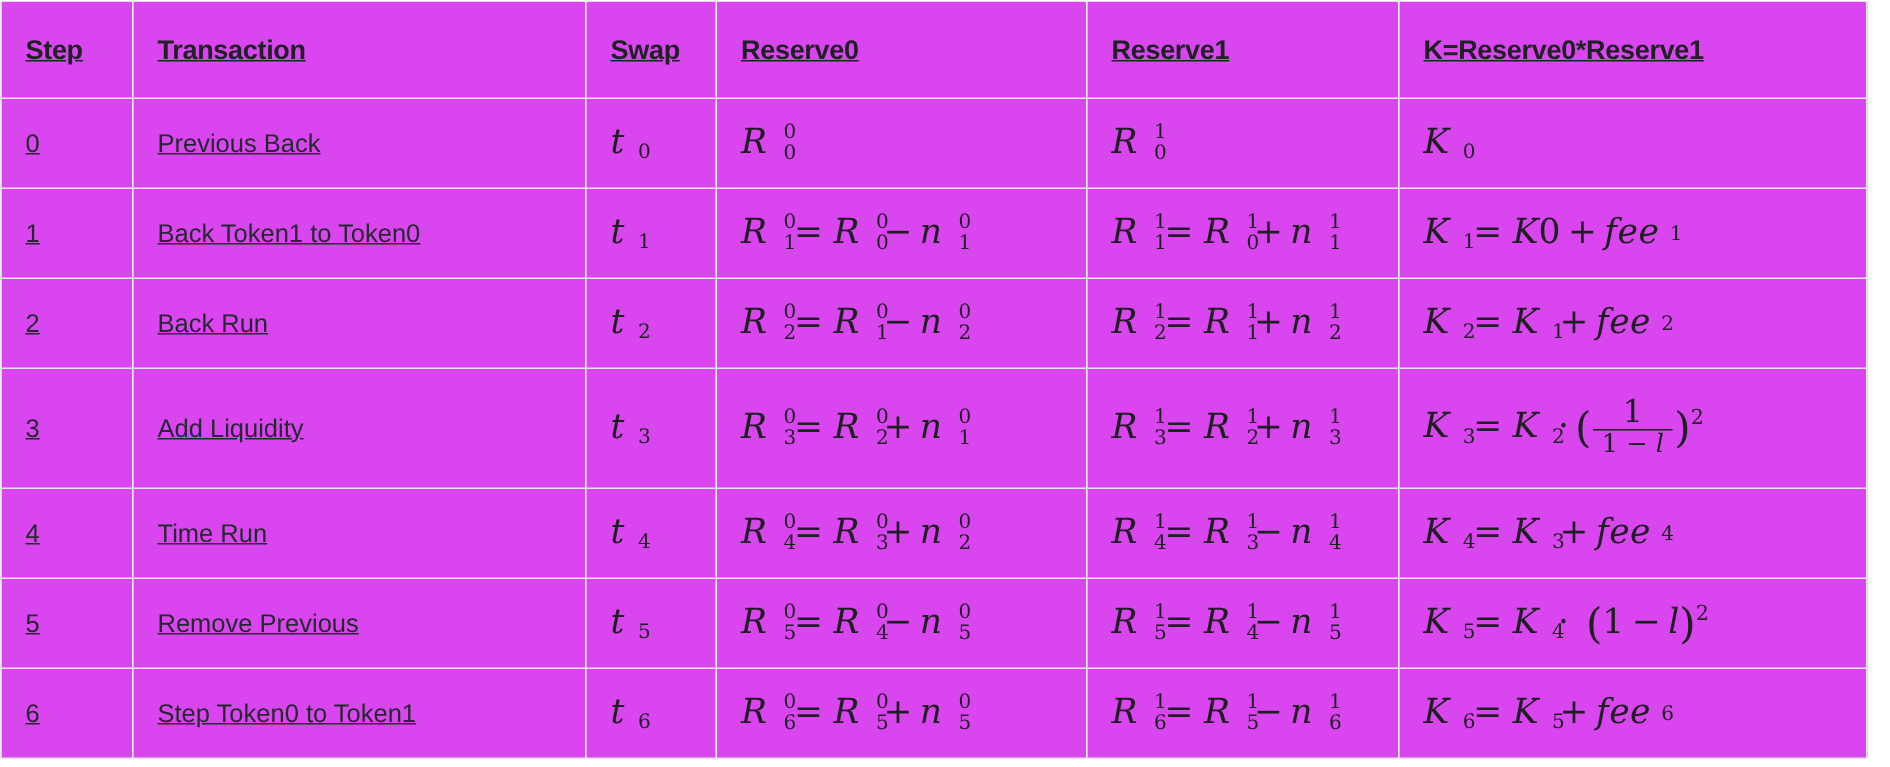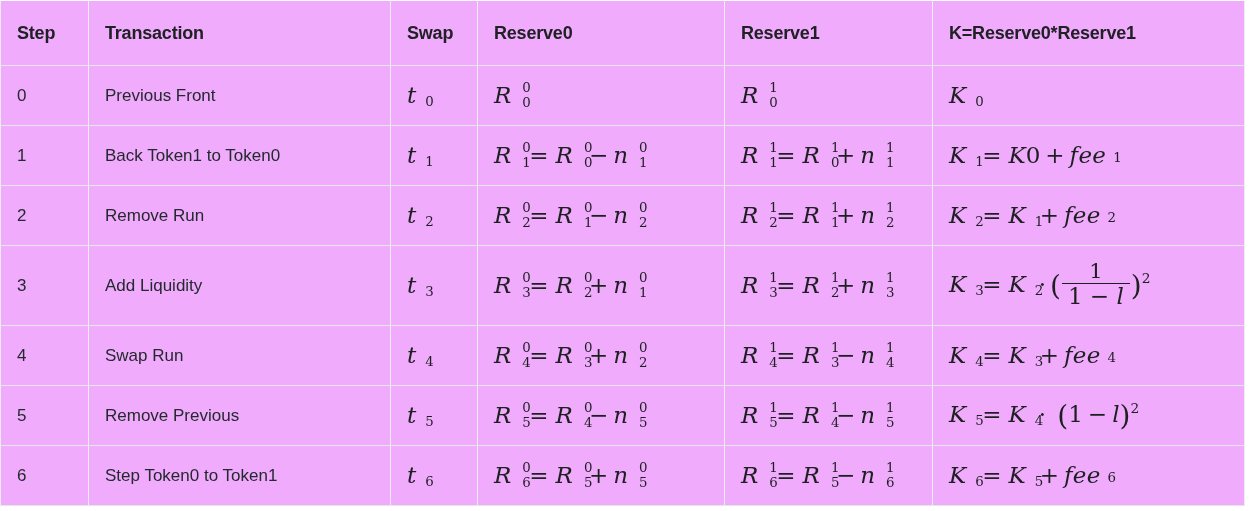--- a/index.html
+++ b/index.html
@@ -30,21 +30,22 @@
   table.swap-table col.c-k      { width: 312px; }
 
   table.swap-table th,
   table.swap-table td {
     border: 1px solid #e4e6e8;
     border-left-color: #eceef0;
     border-right-color: #eceef0;
     text-align: left;
     vertical-align: middle;
     padding: 0 16px;
-    background: #f0abfc;
+    background: #d946ef;
+    text-decoration: underline;
   }
   table.swap-table thead th {
     height: 65px;
     font-size: 18px;
     font-weight: bold;
     color: #202124;
     letter-spacing: -0.2px;
     border-top: 1px solid #ffffff;
   }
   table.swap-table tbody td {
@@ -121,21 +122,21 @@
   }
   .frac > .fn {
     display: block;
     padding: 0 6px 1px 6px;
     font-size: 21px;
   }
   .frac > .fd {
     display: block;
     border-top: 1.6px solid #1d1f21;
     padding: 1px 6px 0 6px;
-    font-size: 23px;
+    font-size: 17px;
   }
   .frac .it { font-style: italic; }
   .exp {
     font-style: normal;
     font-size: 0.6em;
     vertical-align: super;
     line-height: 0;
   }
   .fee {
     font-style: italic;
@@ -163,21 +164,21 @@
         <th>Swap</th>
         <th>Reserve0</th>
         <th>Reserve1</th>
         <th>K=Reserve0*Reserve1</th>
       </tr>
     </thead>
     <tbody>
 
       <tr>
         <td class="step-cell">0</td>
-        <td class="tx-cell">Previous Front</td>
+        <td class="tx-cell">Previous Back</td>
         <td>
           <span class="math"><span class="sym only-sub"><span class="base">t</span><sub>0</sub></span></span>
         </td>
         <td>
           <span class="math"><span class="sym"><span class="base">R</span><sup>0</sup><sub>0</sub></span></span>
         </td>
         <td>
           <span class="math"><span class="sym"><span class="base">R</span><sup>1</sup><sub>0</sub></span></span>
         </td>
         <td>
@@ -197,21 +198,21 @@
         <td>
           <span class="math"><span class="sym"><span class="base">R</span><sup>1</sup><sub>1</sub></span><span class="eq">=</span><span class="sym"><span class="base">R</span><sup>1</sup><sub>0</sub></span><span class="op">+</span><span class="sym"><span class="base">n</span><sup>1</sup><sub>1</sub></span></span>
         </td>
         <td>
           <span class="math"><span class="sym only-sub"><span class="base">K</span><sub>1</sub></span><span class="eq">=</span><span class="base" style="font-style:italic">K</span><span class="num">0</span><span class="op">+</span><span class="fee">fee</span><span class="sym only-sub" style="padding-right:7px"><span class="base"></span><sub>1</sub></span></span>
         </td>
       </tr>
 
       <tr>
         <td class="step-cell">2</td>
-        <td class="tx-cell">Remove Run</td>
+        <td class="tx-cell">Back Run</td>
         <td>
           <span class="math"><span class="sym only-sub"><span class="base">t</span><sub>2</sub></span></span>
         </td>
         <td>
           <span class="math"><span class="sym"><span class="base">R</span><sup>0</sup><sub>2</sub></span><span class="eq">=</span><span class="sym"><span class="base">R</span><sup>0</sup><sub>1</sub></span><span class="op">−</span><span class="sym"><span class="base">n</span><sup>0</sup><sub>2</sub></span></span>
         </td>
         <td>
           <span class="math"><span class="sym"><span class="base">R</span><sup>1</sup><sub>2</sub></span><span class="eq">=</span><span class="sym"><span class="base">R</span><sup>1</sup><sub>1</sub></span><span class="op">+</span><span class="sym"><span class="base">n</span><sup>1</sup><sub>2</sub></span></span>
         </td>
         <td>
@@ -231,21 +232,21 @@
         <td>
           <span class="math"><span class="sym"><span class="base">R</span><sup>1</sup><sub>3</sub></span><span class="eq">=</span><span class="sym"><span class="base">R</span><sup>1</sup><sub>2</sub></span><span class="op">+</span><span class="sym"><span class="base">n</span><sup>1</sup><sub>3</sub></span></span>
         </td>
         <td>
           <span class="math"><span class="sym only-sub"><span class="base">K</span><sub>3</sub></span><span class="eq">=</span><span class="sym only-sub"><span class="base">K</span><sub>2</sub></span><span class="dot">·</span><span class="paren">(</span><span class="frac"><span class="fn">1</span><span class="fd">1 − <span class="it">l</span></span></span><span class="paren">)</span><span class="exp">2</span></span>
         </td>
       </tr>
 
       <tr>
         <td class="step-cell">4</td>
-        <td class="tx-cell">Swap Run</td>
+        <td class="tx-cell">Time Run</td>
         <td>
           <span class="math"><span class="sym only-sub"><span class="base">t</span><sub>4</sub></span></span>
         </td>
         <td>
           <span class="math"><span class="sym"><span class="base">R</span><sup>0</sup><sub>4</sub></span><span class="eq">=</span><span class="sym"><span class="base">R</span><sup>0</sup><sub>3</sub></span><span class="op">+</span><span class="sym"><span class="base">n</span><sup>0</sup><sub>2</sub></span></span>
         </td>
         <td>
           <span class="math"><span class="sym"><span class="base">R</span><sup>1</sup><sub>4</sub></span><span class="eq">=</span><span class="sym"><span class="base">R</span><sup>1</sup><sub>3</sub></span><span class="op">−</span><span class="sym"><span class="base">n</span><sup>1</sup><sub>4</sub></span></span>
         </td>
         <td>

